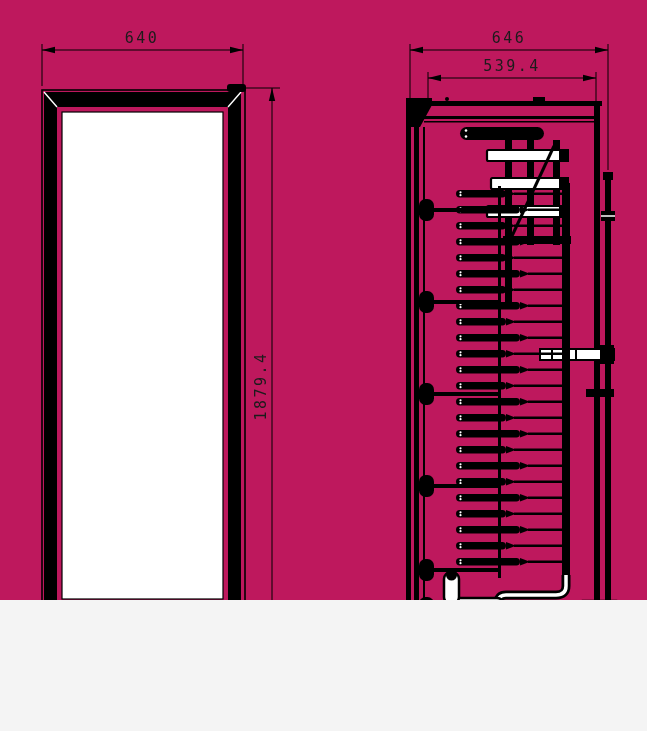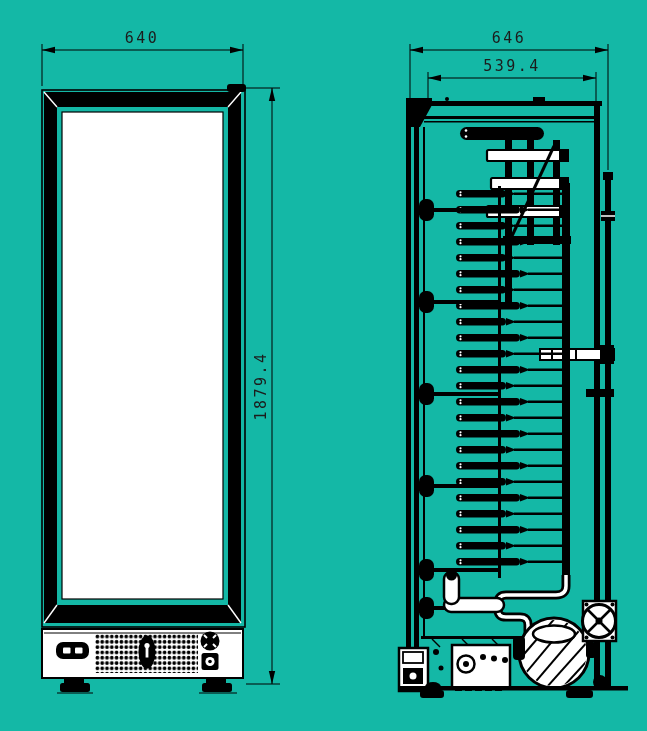--- a/index.html
+++ b/index.html
@@ -1,20 +1,20 @@
 <!DOCTYPE html>
 <html><head>
 <meta charset="utf-8">
 <style>
   html,body{margin:0;padding:0;}
   body{background:#f4f4f4;font-family:"DejaVu Sans","Liberation Sans",sans-serif;}
   .canvas{
     position:relative;
-    width:647px;height:731px;
-    background:#14b8a6;
+    width:647px;height:600px;
+    background:#be185d;
     overflow:hidden;
     text-align:center;
   }
   svg text{
     font-family:"DejaVu Sans Mono","Liberation Mono",monospace;
     font-size:15px;
     letter-spacing:2.5px;
     fill:#1c1c1c;
   }
   .ln{stroke:#000;fill:none;}

